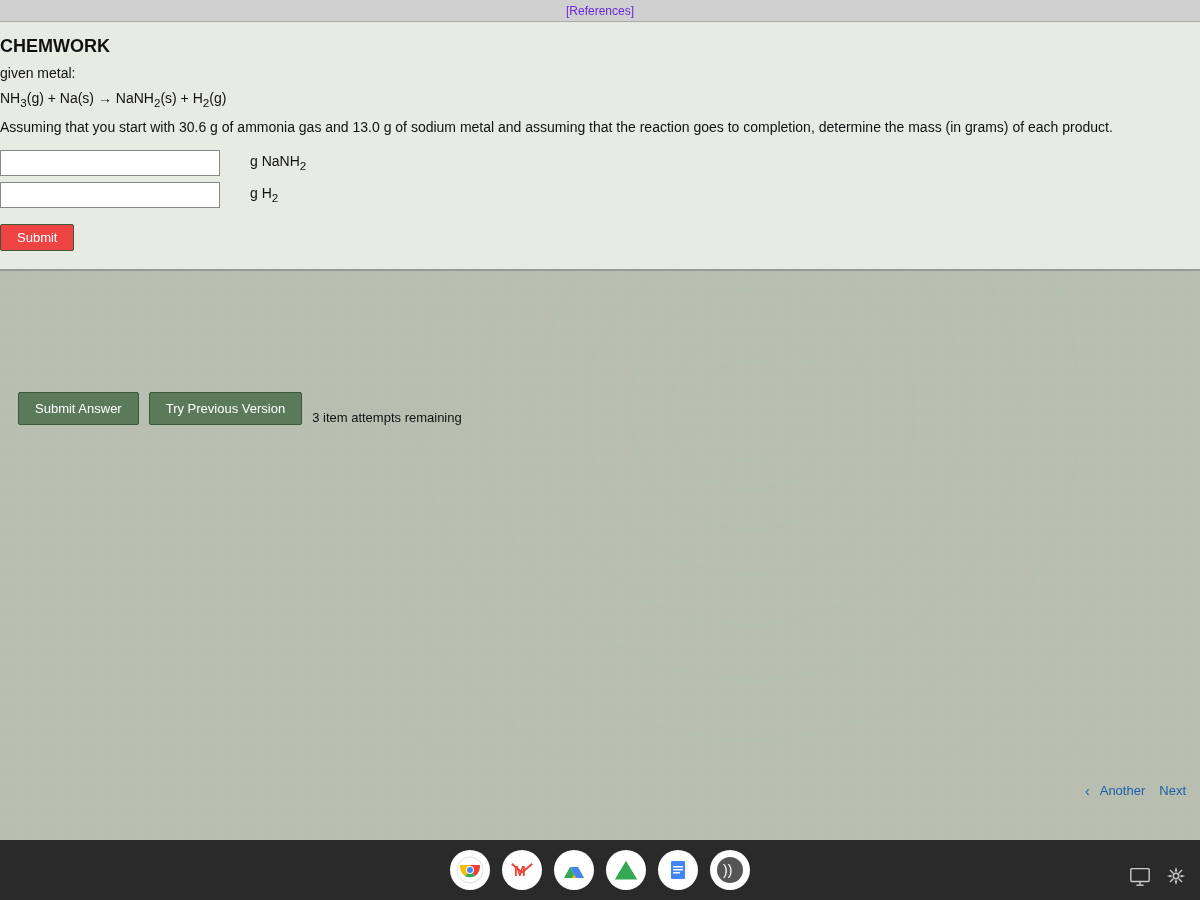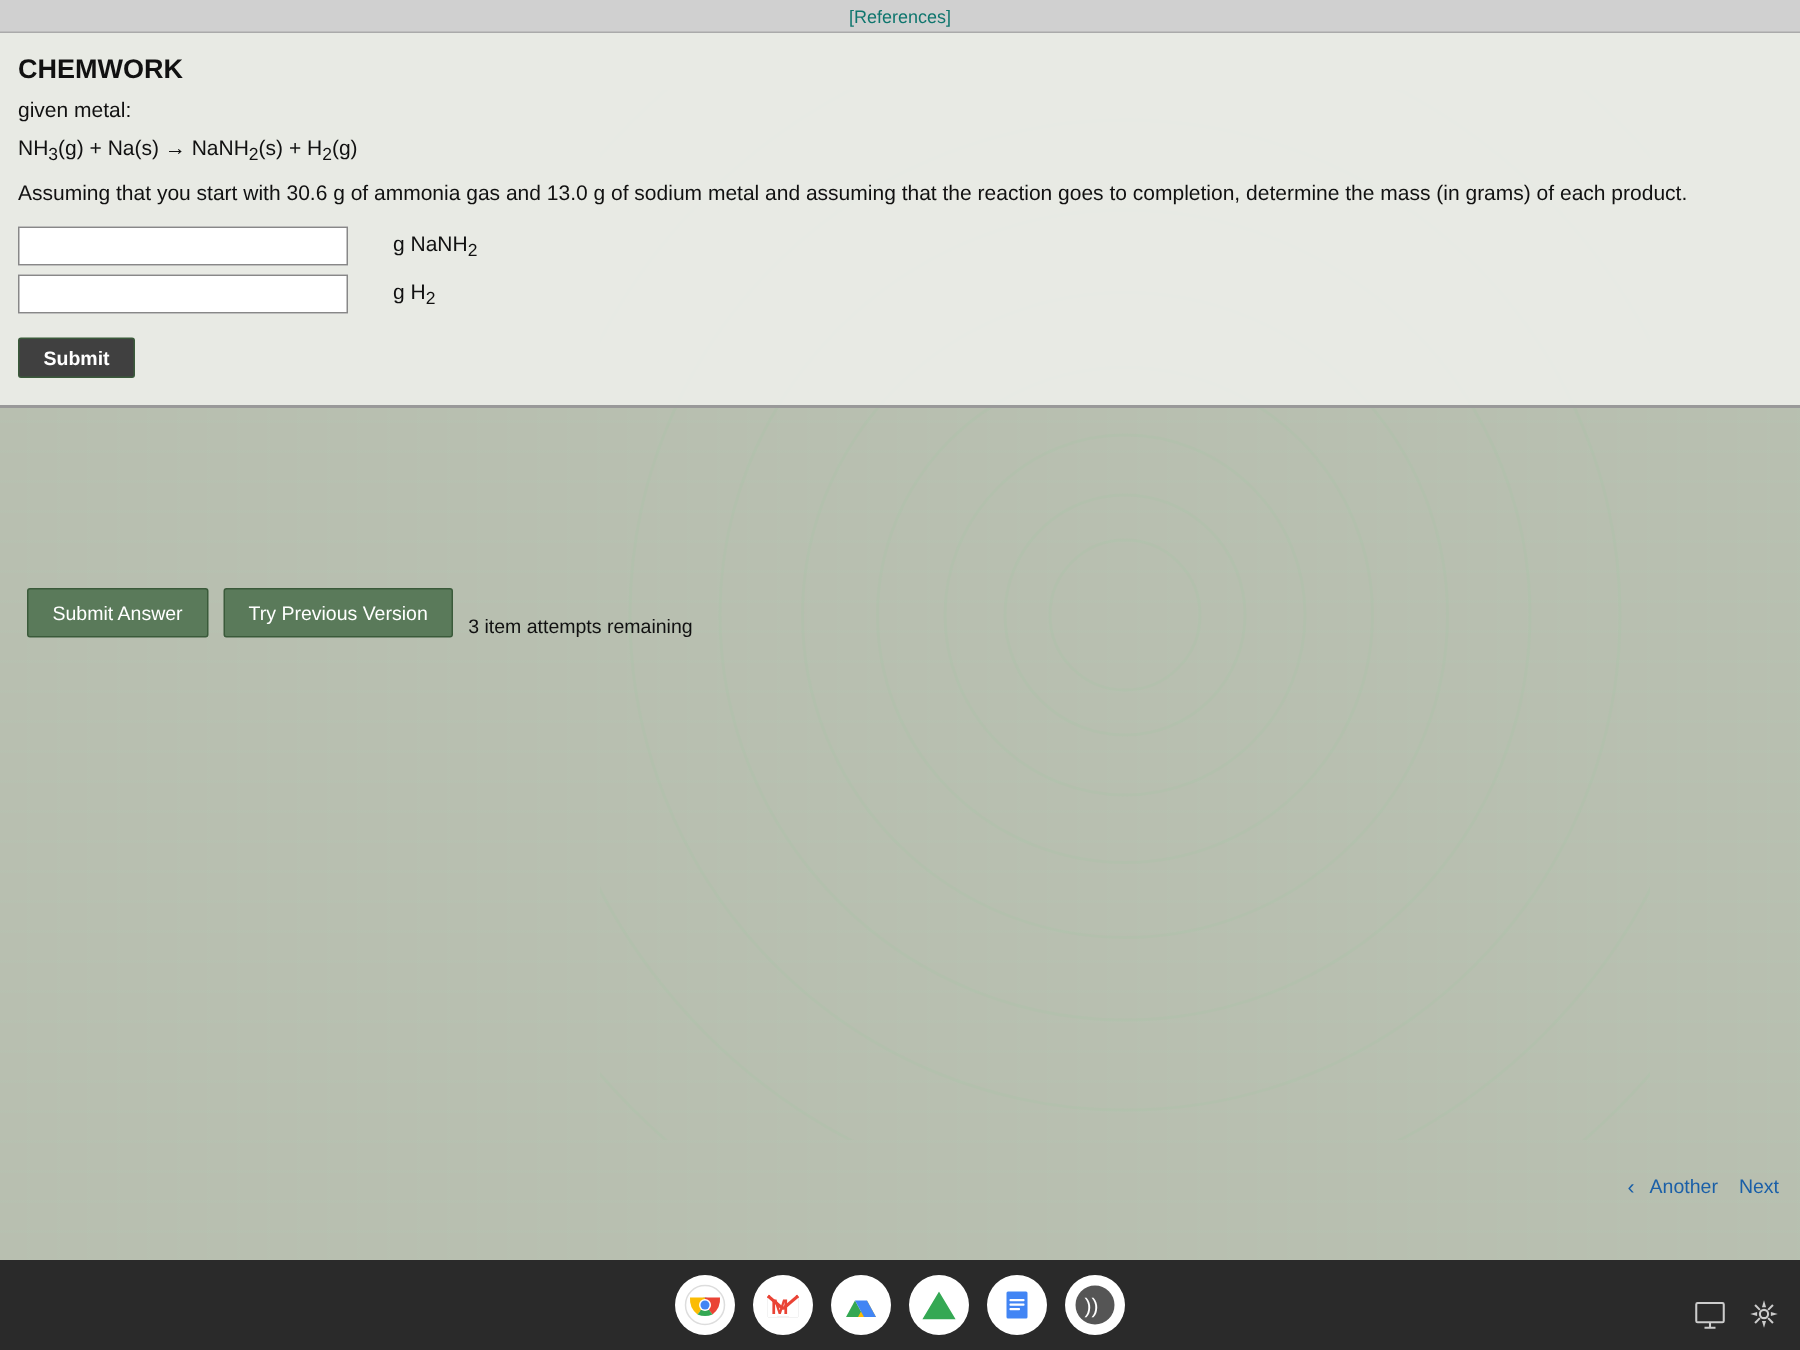--- a/index.html
+++ b/index.html
@@ -56,34 +56,34 @@
       height: 22px;
       background: #d0d0d0;
       display: flex;
       align-items: center;
       justify-content: center;
       border-bottom: 1px solid #aaa;
       z-index: 10;
     }
 
     .references-link {
-      color: #0f766e;
+      color: #6d28d9;
       font-size: 12px;
       cursor: pointer;
       text-decoration: none;
     }
 
     
     .content-card {
       position: absolute;
       top: 22px;
       left: 0;
       right: 0;
       background: rgba(235, 238, 232, 0.92);
-      padding: 14px 18px 18px 12px;
+      padding: 14px 18px 18px 0;
       border-bottom: 2px solid #999;
       z-index: 5;
     }
 
     .chemwork-title {
       font-size: 18px;
       font-weight: bold;
       color: #111;
       margin-bottom: 6px;
     }
@@ -124,28 +124,27 @@
     }
 
     .input-label {
       font-size: 14px;
       color: #111;
       margin-left: 6px;
     }
 
     .submit-btn {
       margin-top: 10px;
-      background: #404040;
+      background: #ef4444;
       color: white;
       border: 1px solid #3a5a3a;
       padding: 5px 16px;
       font-size: 13px;
       cursor: pointer;
       border-radius: 2px;
-      font-weight: bold;
     }
 
     
     .action-bar {
       position: absolute;
       top: 380px;
       left: 0;
       right: 0;
       display: flex;
       align-items: flex-end;

